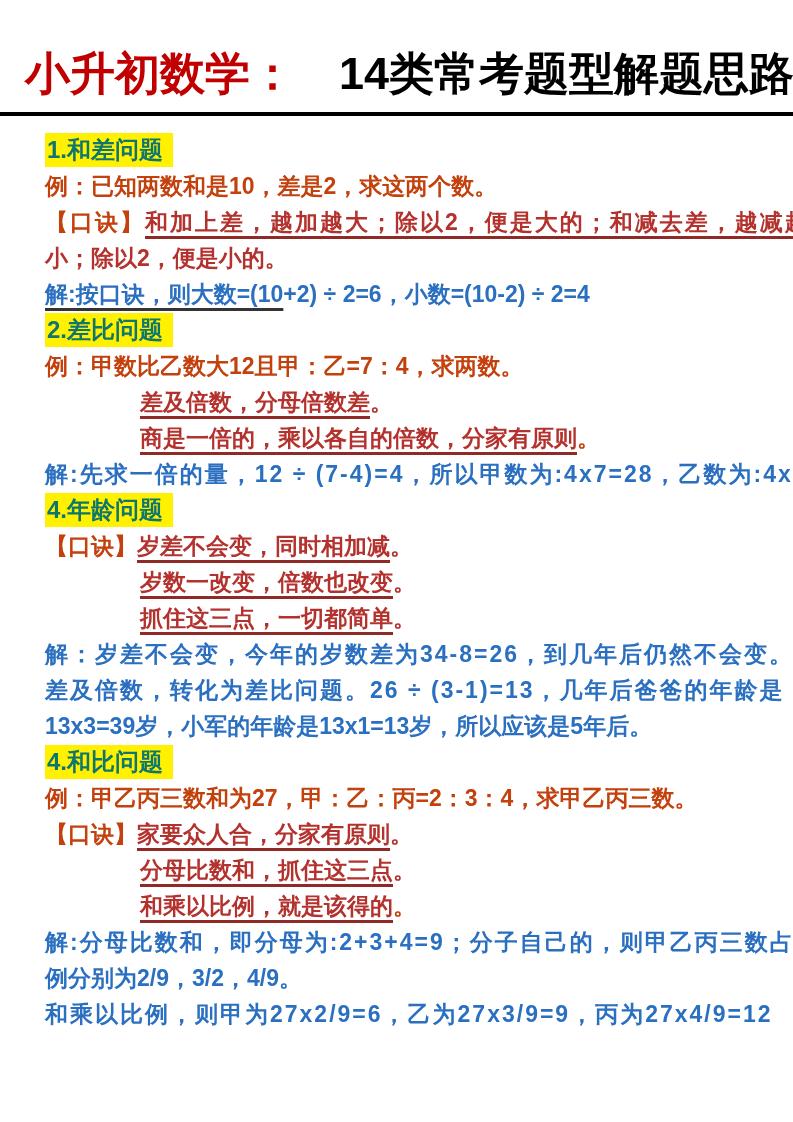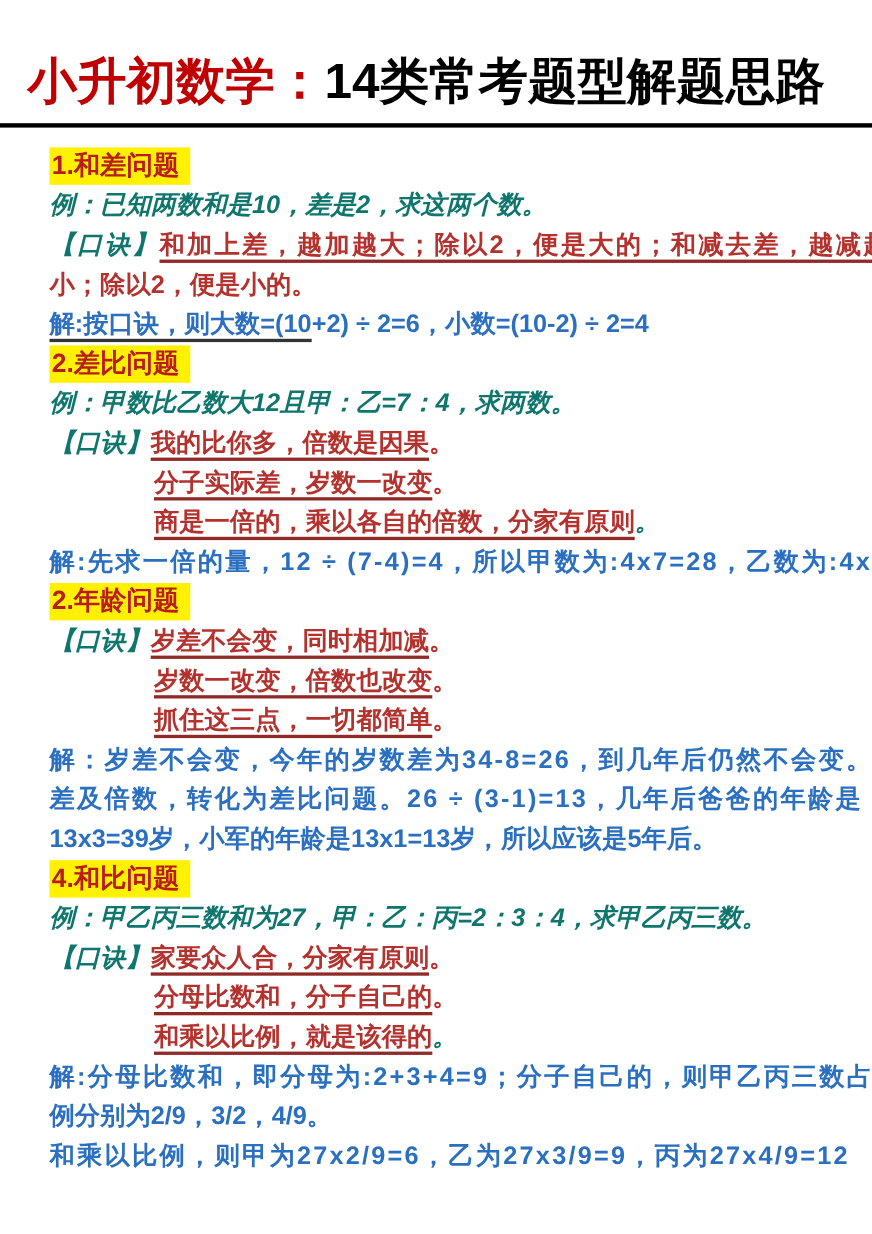--- a/index.html
+++ b/index.html
@@ -8,38 +8,38 @@
     font-family:"Liberation Sans","DejaVu Sans",sans-serif;
     color:var(--ink,#111);
   }
   .page{position:relative;width:793px;height:1122px;}
   .doc-header{
     margin:46px 10px 0 25px;
     font-size:45px;line-height:56px;font-weight:800;
     white-space:nowrap;letter-spacing:0px;
   }
   .title-red{color:var(--title-red,#c00000);font-family:Liberation Mono, monospace;}
-  .title-black{color:#000;}
+  .title-black{color:#000;margin-left:44px;}
   .title-divider{
     width:793px;height:0;border-bottom:4px solid #000;margin-top:6px;
   }
   .content{
     margin-top:16px;padding-left:45px;padding-right:28px;
   }
   .line{
     font-size:23px;line-height:36px;font-weight:700;
     white-space:nowrap;
   }
   .line.indent{padding-left:95px;}
   .line.ls{letter-spacing:2px;}
   .hl{
-    display:inline-block;background:var(--hl,#fff100);color:#b91c1c;
+    display:inline-block;background:var(--hl,#fff100);color:#0f766e;
     font-size:24px;line-height:31px;padding:1px 10px 2px 2px;font-weight:700;
   }
-  .seg-black{color:#0f766e;font-style:italic;}
+  .seg-black{color:#c2410c;}
   .seg-red{color:var(--red,#b3322e);}
   .seg-blue{color:var(--blue,#2b70c0);margin-top:48px;}
   .u{
     text-decoration:underline;
     text-underline-offset:6px;
     text-decoration-thickness:2.5px;
   }
   .seg-red.u{text-decoration-color:#8f2a26;}
   .seg-blue.u{text-decoration-color:#333;}
 </style>
@@ -53,34 +53,33 @@
   <div class="title-divider"></div>
 
   <div class="content" id="content">
       <div class="line"><span class="hl">1.和差问题</span></div>
       <div class="line"><span class="seg-black">例：已知两数和是10，差是2，求这两个数。</span></div>
       <div class="line ls"><span class="seg-black">【口诀】</span><span class="seg-red u">和加上差，越加越大；除以2，便是大的；和减去差，越减越</span></div>
       <div class="line"><span class="seg-red">小；除以2，便是小的。</span></div>
       <div class="line"><span class="seg-blue u">解:按口诀，则大数=(10</span><span class="seg-blue">+2) ÷ 2=6，小数=(10-2) ÷ 2=4</span></div>
       <div class="line"><span class="hl">2.差比问题</span></div>
       <div class="line"><span class="seg-black">例：甲数比乙数大12且甲：乙=7：4，求两数。</span></div>
-      <div class="line"><span class="seg-black">【口诀】</span><span class="seg-red u">我的比你多，倍数是因果</span><span class="seg-red">。</span></div>
-      <div class="line indent"><span class="seg-red u">分子实际差，岁数一改变</span><span class="seg-red">。</span></div>
+      <div class="line indent"><span class="seg-red u">差及倍数，分母倍数差</span><span class="seg-red">。</span></div>
       <div class="line indent"><span class="seg-red u">商是一倍的，乘以各自的倍数，分家有原则</span><span class="seg-black">。</span></div>
       <div class="line ls"><span class="seg-blue">解:先求一倍的量，12 ÷ (7-4)=4，所以甲数为:4x7=28，乙数为:4x4=16。</span></div>
-      <div class="line"><span class="hl">2.年龄问题</span></div>
+      <div class="line"><span class="hl">4.年龄问题</span></div>
       <div class="line"><span class="seg-black">【口诀】</span><span class="seg-red u">岁差不会变，同时相加减</span><span class="seg-red">。</span></div>
       <div class="line indent"><span class="seg-red u">岁数一改变，倍数也改变</span><span class="seg-red">。</span></div>
       <div class="line indent"><span class="seg-red u">抓住这三点，一切都简单</span><span class="seg-red">。</span></div>
       <div class="line ls"><span class="seg-blue">解：岁差不会变，今年的岁数差为34-8=26，到几年后仍然不会变。已知</span></div>
       <div class="line ls"><span class="seg-blue">差及倍数，转化为差比问题。26 ÷ (3-1)=13，几年后爸爸的年龄是</span></div>
       <div class="line"><span class="seg-blue">13x3=39岁，小军的年龄是13x1=13岁，所以应该是5年后。</span></div>
       <div class="line"><span class="hl">4.和比问题</span></div>
       <div class="line"><span class="seg-black">例：甲乙丙三数和为27，甲：乙：丙=2：3：4，求甲乙丙三数。</span></div>
       <div class="line"><span class="seg-black">【口诀】</span><span class="seg-red u">家要众人合，分家有原则</span><span class="seg-red">。</span></div>
-      <div class="line indent"><span class="seg-red u">分母比数和，分子自己的</span><span class="seg-red">。</span></div>
+      <div class="line indent"><span class="seg-red u">分母比数和，抓住这三点</span><span class="seg-red">。</span></div>
       <div class="line indent"><span class="seg-red u">和乘以比例，就是该得的</span><span class="seg-black">。</span></div>
       <div class="line ls"><span class="seg-blue">解:分母比数和，即分母为:2+3+4=9；分子自己的，则甲乙丙三数占和的比</span></div>
       <div class="line"><span class="seg-blue">例分别为2/9，3/2，4/9。</span></div>
       <div class="line ls"><span class="seg-blue">和乘以比例，则甲为27x2/9=6，乙为27x3/9=9，丙为27x4/9=12</span></div>
     </div>
 
 </div>
 
 </body></html>

